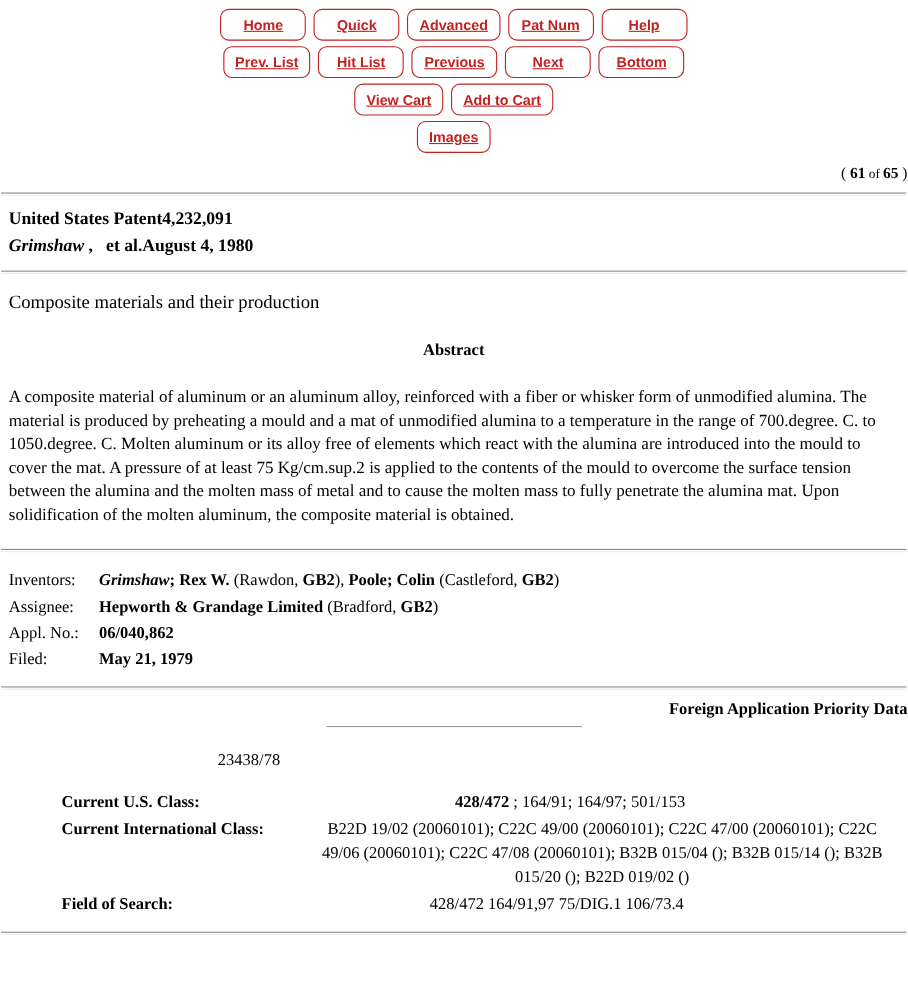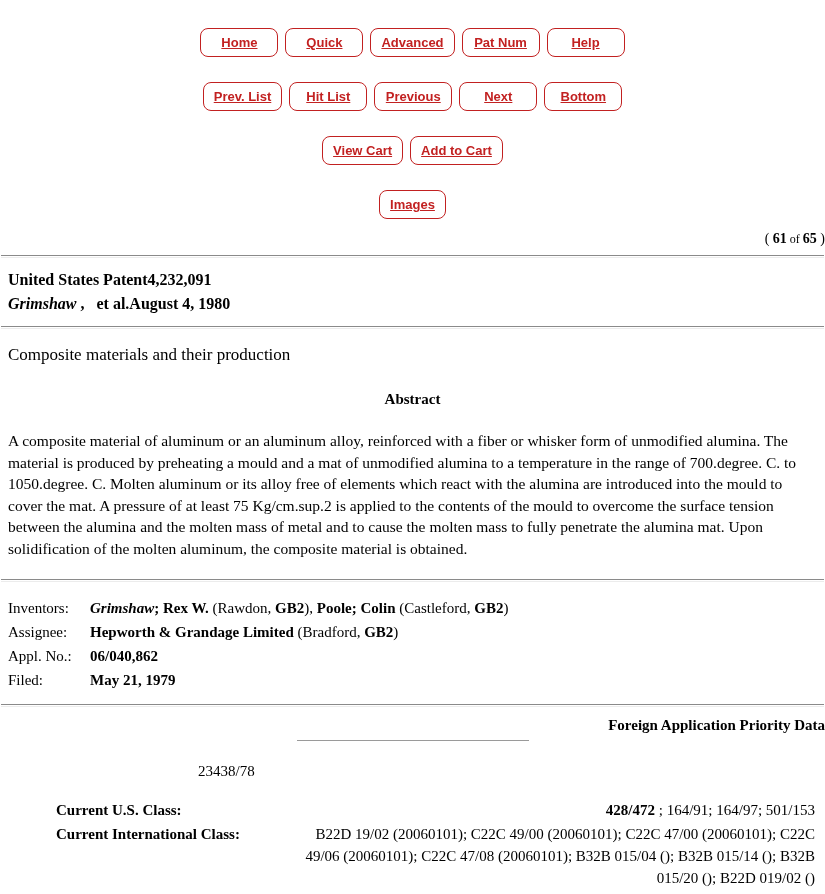--- a/index.html
+++ b/index.html
@@ -37,21 +37,20 @@
     font-size:13px;font-weight:bold;
     color:var(--red);
     text-decoration:underline;
     background:#fff;
     border:1px solid var(--red);
     border-radius:8px;
     padding:6px 10px 5px 10px;
     text-align:center;
     cursor:pointer;
     line-height:16px;
-    margin-top:20px;
   }
   .nav-btn.fixed{min-width:78px;}
 
   
   .page-indicator{
     text-align:right;
     margin-top:12px;
     font-size:14px;
   }
 
@@ -86,21 +85,21 @@
 
   
   .fp-heading{text-align:right;font-weight:bold;font-size:15px;margin-top:10px;}
   .fp-rule{border:none;border-top:1px solid #9a9a9a;width:232px;margin:6px auto 0 auto;}
   .fp-row{display:grid;grid-template-columns:198px 345px auto;margin-top:20px;font-size:15px;line-height:20px;}
 
   
   .classes{padding:18px 10px 0 8px;}
   .c-row{display:flex;font-size:15px;line-height:22px;margin-bottom:2px;margin-left:48px;}
   .c-label{font-weight:bold;white-space:nowrap;}
-  .c-value{flex:1;text-align:right;padding-left:40px;}
+  .c-value{flex:1;text-align:center;padding-left:40px;}
 </style>
 </head>
 <body>
 
 <div class="page">
 
 
   <div class="nav">
     <div class="nav-row">
       <button class="nav-btn fixed">Home</button>

